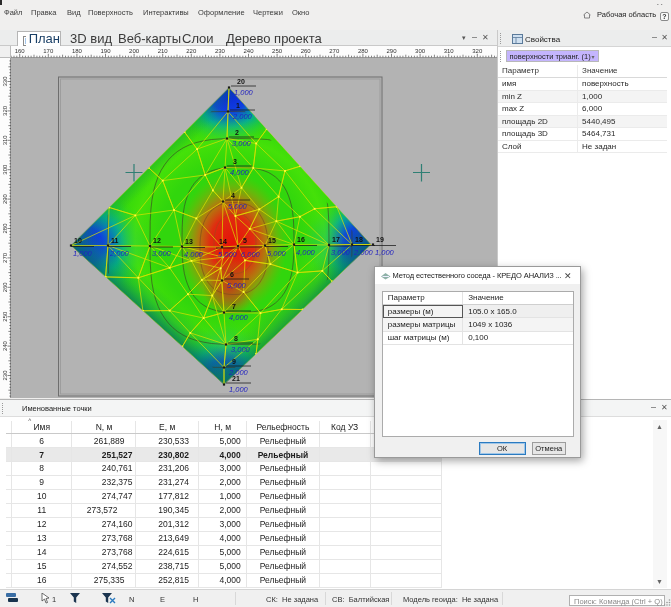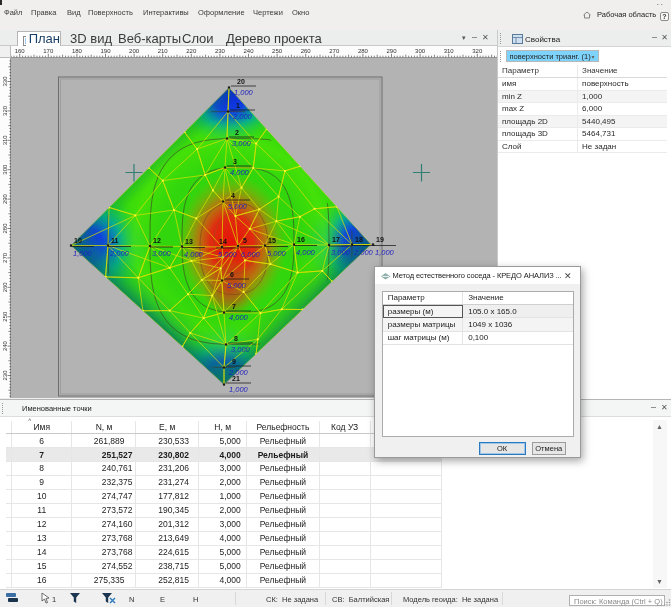--- a/index.html
+++ b/index.html
@@ -8,21 +8,21 @@
 #titlebar .t{position:absolute;left:20px;top:3.5px;font-size:7px;color:#9aa5a3;letter-spacing:-0.3px}
 .winbtn{position:absolute;top:2px;font-size:9px;color:#666}
 #menubar{left:0;top:5px;width:671px;height:15px;background:#f0efee}
 .mi{position:absolute;top:3px;font-size:7.5px;color:#3a3a3a}
 #tabbar{left:0;top:30px;width:497px;height:16px;background:#eceded;border-bottom:1px solid #c9c9c9}
 .tab{position:absolute;top:1px;height:15px;font-size:13px;color:#3a3a3a;display:flex;align-items:flex-end;white-space:nowrap}
 .tab.active{background:#fff;border:1px solid #b5b5b5;border-bottom:none;color:#1a3f66}
 #props{left:497px;top:30px;width:174px;height:369px;background:#fff;border-left:1px solid #c9c9c9}
 #props .hdr{position:absolute;left:0;top:0;width:174px;height:16.5px;background:#eceded;border-bottom:1px solid #d5d5d5}
 #props .hdr .txt{position:absolute;left:27px;top:5px;font-size:8px;color:#222}
-#props .combo{position:absolute;left:7.5px;top:19.7px;width:93px;height:12px;background:#7dd3fc;border:1px solid #b8b8b8;font-size:7.5px;color:#222;line-height:11px;padding-left:3px}
+#props .combo{position:absolute;left:7.5px;top:19.7px;width:93px;height:12px;background:#c4b5fd;border:1px solid #b8b8b8;font-size:7.5px;color:#222;line-height:11px;padding-left:3px}
 #props table{position:absolute;left:0;top:34.7px;width:169px;border-collapse:collapse;font-size:8px;color:#2a2a2a}
 #props td{height:12.5px;padding:0 0 0 4px;border-bottom:1px solid #ebebeb;vertical-align:middle}
 #props td.v{border-left:1px solid #ebebeb}
 #props tr.h td{color:#333;height:13px;border-bottom:1px solid #d9d9d9}
 #props tr.alt td{background:#f4f4f4}
 #hruler{left:11px;top:46px;width:486px;height:11.5px;background:#fcfcfc;border-bottom:1px solid #9a9a9a}
 #vruler{left:0;top:57.5px;width:11px;height:340.5px;background:#fcfcfc;border-right:1px solid #9a9a9a}
 #rcorner{left:0;top:46px;width:11px;height:11.5px;background:#f0f0f0;border-right:1px solid #bbb;border-bottom:1px solid #bbb}
 #canvas{left:11px;top:57.5px;width:486px;height:340.5px;background:#b3b3b3}
 #botpanel{left:0;top:399px;width:671px;height:189.5px;background:#fff;border-top:1px solid #b5b5b5}
@@ -521,21 +521,21 @@
           <td class="r" style="padding-right:3px">274,747</td>
           <td class="r" style="padding-right:9px">177,812</td>
           <td class="r" style="padding-right:5.5px">1,000</td>
           <td class="c">Рельефный</td>
           <td></td>
           <td></td>
         </tr>
         <tr>
           <td></td>
           <td class="c">11</td>
-          <td class="r" style="padding-right:3px">273,572</td>
+          <td class="r" style="padding-right:18px">273,572</td>
           <td class="r" style="padding-right:9px">190,345</td>
           <td class="r" style="padding-right:5.5px">2,000</td>
           <td class="c">Рельефный</td>
           <td></td>
           <td></td>
         </tr>
         <tr>
           <td></td>
           <td class="c">12</td>
           <td class="r" style="padding-right:3px">274,160</td>

